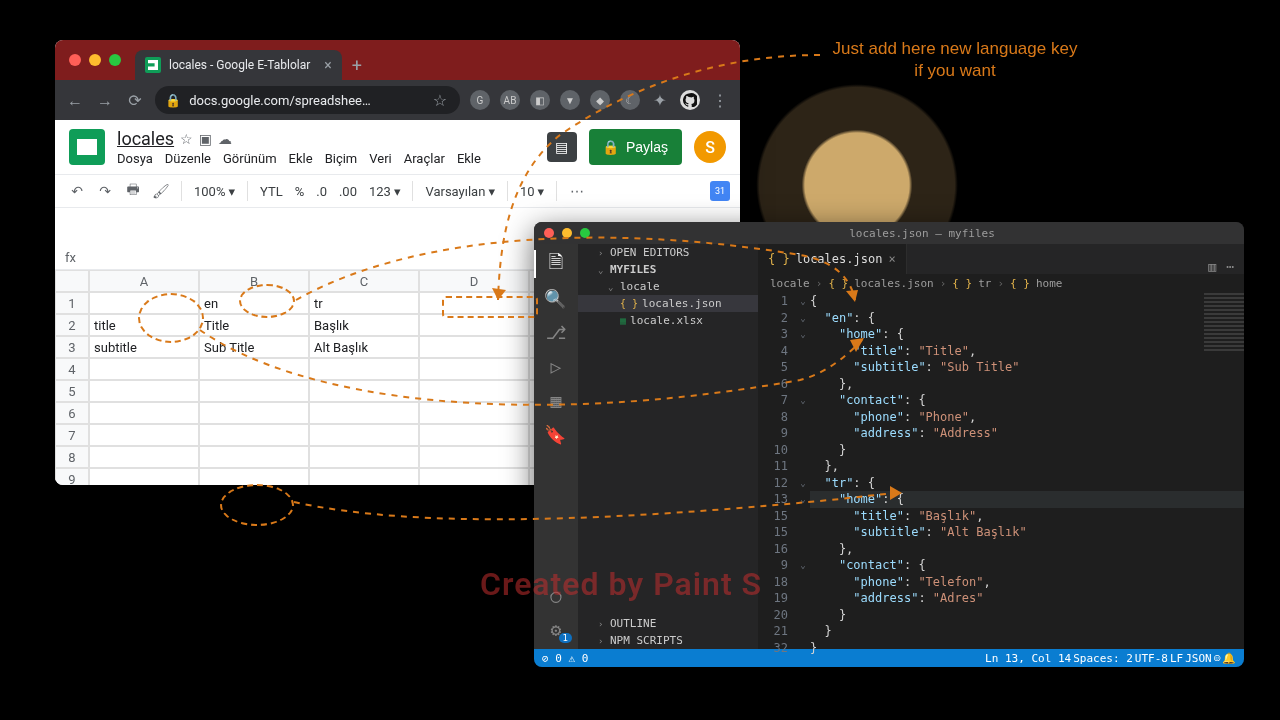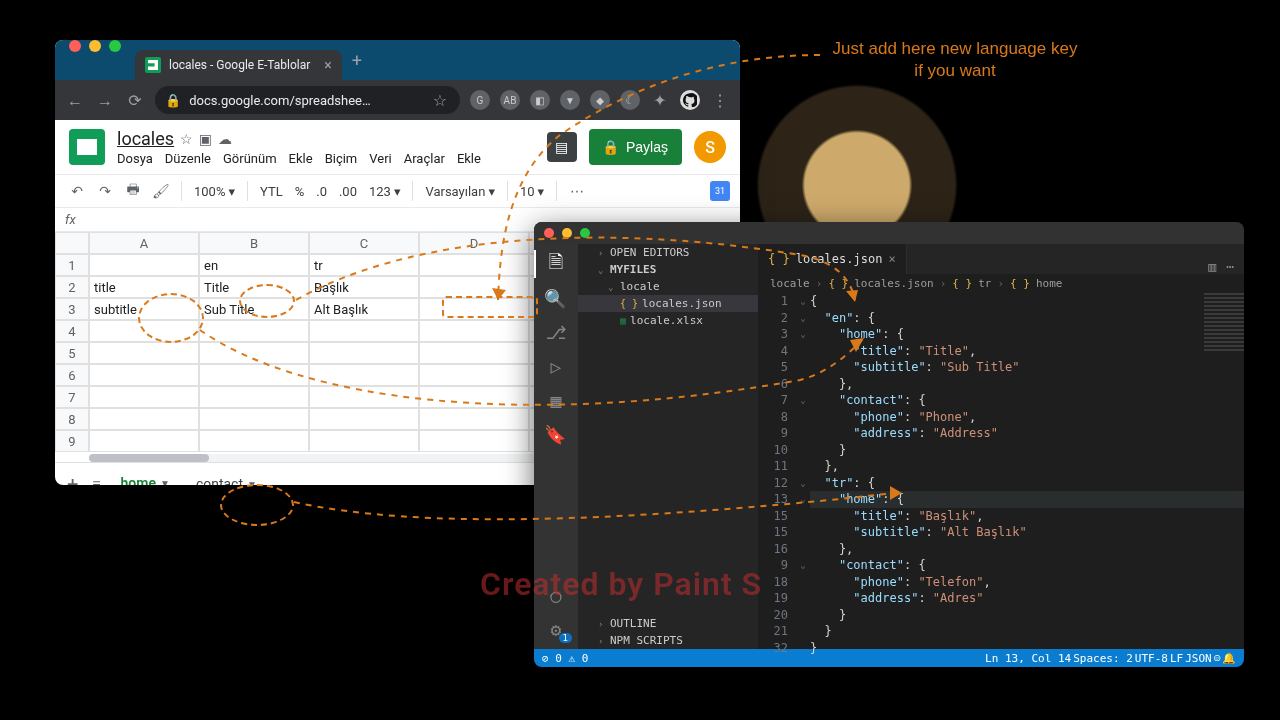--- a/index.html
+++ b/index.html
@@ -1,19 +1,19 @@
 <!DOCTYPE html>
 <html><head>
 <meta charset="utf-8">
 <style>
   * { box-sizing: border-box; margin: 0; padding: 0; }
   body { width: 1280px; height: 720px; background: #000; font-family: -apple-system, "Segoe UI", Roboto, Arial, sans-serif; position: relative; overflow: hidden; }
   
   .sheet-window { position: absolute; left: 55px; top: 40px; width: 685px; height: 445px; background: #fff; border-radius: 8px; box-shadow: 0 8px 30px rgba(0,0,0,.5); overflow: hidden; }
-  .chrome-top   { height: 40px; background: #0c4a6e; display: flex; }
+  .chrome-top   { height: 40px; background: #7f1d1d; display: flex; align-items: center; }
   .mac-dots     { display:flex; gap:8px; padding:0 14px; }
   .mac-dots span{ width:12px; height:12px; border-radius:50%; }
   .dot-r{background:#ff5f57}.dot-y{background:#febc2e}.dot-g{background:#28c840}
   .tab         { height:30px; background:#35363a; border-radius:8px 8px 0 0; display:flex; align-items:center; padding:0 10px; color:#e8eaed; font-size:12px; gap:8px; margin-top:10px;}
   .tab .ico-sh { width:16px;height:16px;background:#0f9d58;border-radius:2px;position:relative;}
   .tab .ico-sh::after{content:"";position:absolute;inset:3px;background:#fff;clip-path:polygon(0 0,100% 0,100% 100%,0 100%,0 66%,66% 66%,66% 33%,0 33%);}
   .tab .close  { color:#9aa0a6; margin-left:6px; font-size:14px;}
   .tab-plus    { color:#9aa0a6; font-size:18px; padding:0 10px; margin-top:10px;}
   .chrome-url  { height:40px; background:#35363a; display:flex; align-items:center; padding:0 10px; gap:10px;}
   .nav-ico     { color:#9aa0a6; font-size:16px; width:20px; text-align:center;}
@@ -36,21 +36,21 @@
   .share-btn   { background:#188038;color:#fff;border:none;border-radius:4px;height:36px;padding:0 14px;font-size:14px;font-weight:500;display:flex;align-items:center;gap:6px;}
   .avatar      { width:32px;height:32px;border-radius:50%;background:#f29900;color:#fff;display:flex;align-items:center;justify-content:center;font-weight:500;}
   
   .sh-toolbar  { display:flex; align-items:center; gap:4px; padding:4px 10px; border-bottom:1px solid #e8eaed; font-size:13px; color:#3c4043; position:relative;}
   .tb-ico      { width:24px;height:24px;display:flex;align-items:center;justify-content:center;color:#5f6368;font-size:14px;}
   .tb-sep      { width:1px;height:20px;background:#e0e0e0;margin:0 4px;}
   .tb-txt      { padding:0 4px; display:flex; align-items:center; gap:3px;}
   .tb-cal      { position:absolute; right:10px; width:20px;height:20px;background:#4285f4;border-radius:3px;color:#fff;font-size:9px;display:flex;align-items:center;justify-content:center;}
   
   .sh-fx       { display:flex; align-items:center; padding:4px 10px; border-bottom:1px solid #e8eaed; font-size:13px; color:#5f6368;}
-  .sh-fx .sym  { font-style:italic; margin-right:10px;}
+  .sh-fx .sym  { margin-right:10px;margin-top:38px;}
   
   .sh-grid     { display:grid; grid-template-columns:34px repeat(4,110px) 1fr; grid-auto-rows:22px; font-size:13px; color:#202124; }
   .gh          { background:#f8f9fa; border:1px solid #e0e0e0; display:flex; align-items:center; justify-content:center; color:#5f6368;}
   .rh          { background:#f8f9fa; border:1px solid #e0e0e0; display:flex; align-items:center; justify-content:center; color:#5f6368;}
   .cell        { border:1px solid #e0e0e0; padding:0 4px; display:flex; align-items:center; overflow:hidden;}
   .sh-scroll   { height:8px; background:#f1f3f4; margin:2px 34px 0 34px; border-radius:4px; position:relative;}
   .sh-scroll::after{ content:""; position:absolute; left:0; top:0; bottom:0; width:120px; background:#bdc1c6; border-radius:4px;}
   
   .sh-tabs     { display:flex; align-items:center; gap:14px; padding:8px 12px; border-top:1px solid #e0e0e0; font-size:14px; color:#3c4043;}
   .sh-tabs .plus{font-size:20px;color:#5f6368;}
@@ -301,20 +301,21 @@
   </div>
 </div>
 
 <div class="code-window">
   <div class="cw-title">
     <div class="mac-dots">
       <span class="dot-r"></span>
       <span class="dot-y"></span>
       <span class="dot-g"></span>
     </div>
+    <span class="ttxt">locales.json — myfiles</span>
   </div>
 
   <div class="cw-body">
     <div class="actbar">
       <span class="aitem active">🗎</span>
       <span class="aitem">🔍</span>
       <span class="aitem">⎇</span>
       <span class="aitem">▷</span>
       <span class="aitem">▦</span>
       <span class="aitem">🔖</span>

